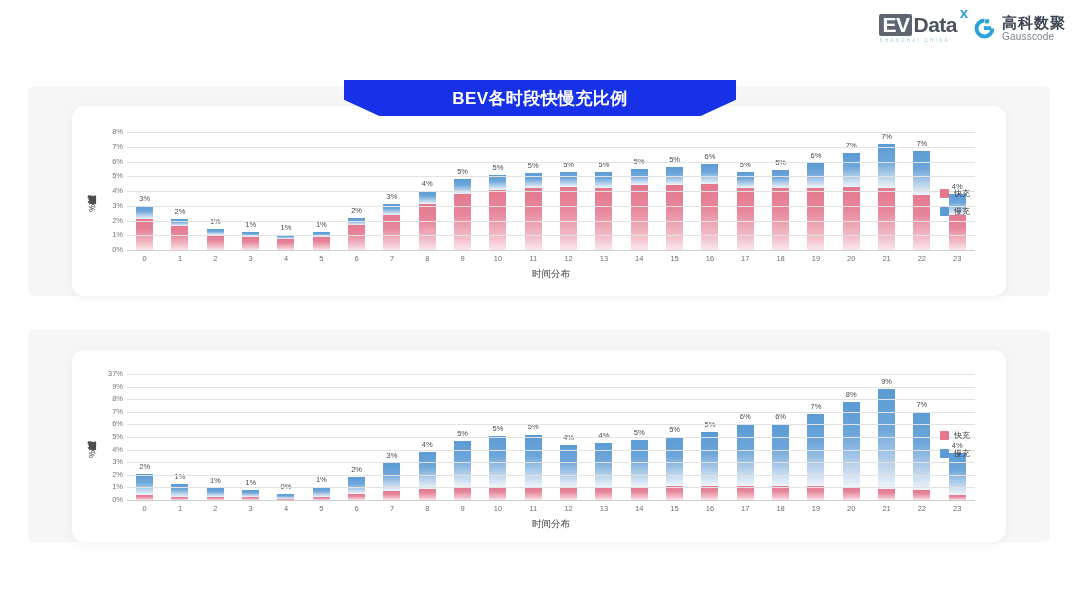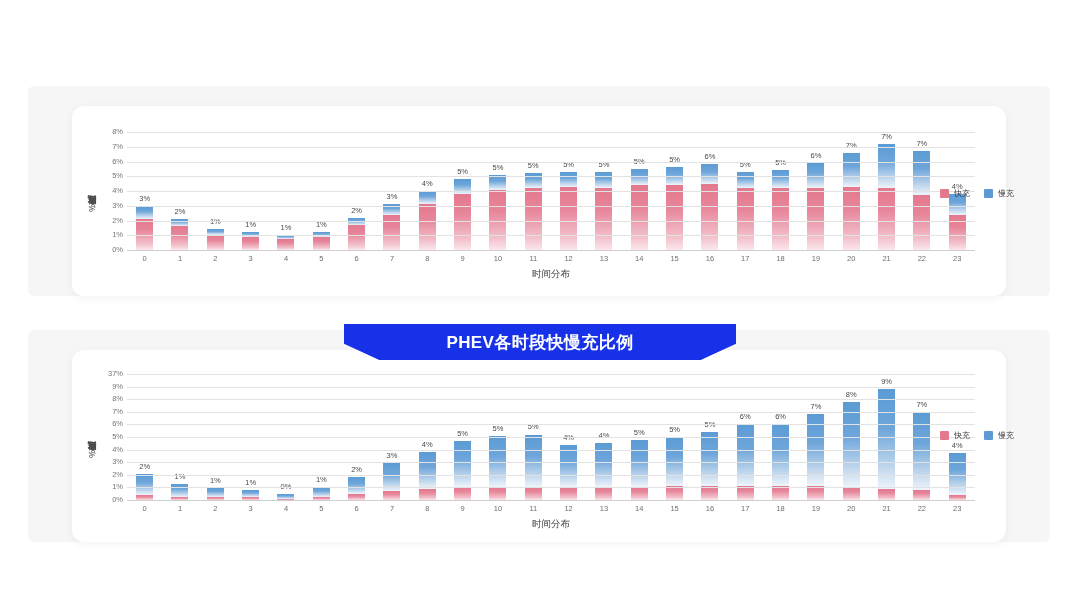--- a/index.html
+++ b/index.html
@@ -139,36 +139,64 @@
     flex:1 1 0; text-align:center; font-size:7.5px; color:#6e6e6e; line-height:9px;
   }
   .xlabel {
     position:absolute; left:42px; right:0; text-align:center;
     font-size:9.5px; color:#3c3c3c;
   }
 
   
   .legend {
     position:absolute;
-    display:flex; flex-direction:row; gap:14px;
+    display:flex; flex-direction:column; gap:7px;
   }
   .legend-1 { left:940px; top:188px; }
   .legend-2 { left:940px; top:430px; }
   .legend-row { display:flex; align-items:center; gap:5px; }
   .legend-swatch { width:9px; height:9px; border-radius:1px; }
   .legend-text { font-size:8px; color:#3c3c3c; white-space:nowrap; }
 </style>
 </head>
 <body>
 
 <div class="page">
 
+  <div class="logo-bar">
+
+    <div class="evdata">
+      <div class="evdata-main">
+        <span class="ev-box">EV</span>
+        <span class="data-txt">Data</span>
+        <span class="ev-x">x</span>
+      </div>
+      <div class="evdata-sub">SHANGHAI CHINA</div>
+    </div>
+
+    <div class="gauss">
+      <span class="gauss-mark">
+        <svg width="23" height="23" viewBox="0 0 24 24" aria-hidden="true">
+          <path d="M12 1.6A10.4 10.4 0 1 0 22.4 12h-4.2a6.2 6.2 0 1 1-6.2-6.2z" fill="#2aa4d8"></path>
+          <rect x="12.6" y="2.4" width="4.3" height="4.3" rx="0.6" fill="#2aa4d8"></rect>
+          <rect x="11.4" y="9.6" width="7.6" height="4.0" rx="0.5" fill="#2aa4d8"></rect>
+        </svg>
+      </span>
+      <span class="gauss-txt">
+        <span class="gauss-cn">高科数聚</span>
+        <span class="gauss-en">Gausscode</span>
+      </span>
+    </div>
+  </div>
 
   <div class="panel panel-1"></div>
   <div class="card card-1"></div>
+  <div class="ribbon ribbon-1">
+    <span class="ribbon-title">BEV各时段快慢充比例</span>
+  </div>
 
   <div class="chart chart-1" id="chart-bev">
     <div class="ylabel">
       <span>各时段充电次数占比（%）</span>
     </div>
     <div class="yticks" style="height: 118px;">
         <div class="ytick" style="top: 118px;">0%</div>
         <div class="ytick" style="top: 103.25px;">1%</div>
         <div class="ytick" style="top: 88.5px;">2%</div>
         <div class="ytick" style="top: 73.75px;">3%</div>
@@ -394,23 +422,20 @@
         <span class="legend-text">快充</span>
       </div>
       <div class="legend-row">
         <span class="legend-swatch" style="background: rgb(91, 155, 213);"></span>
         <span class="legend-text">慢充</span>
       </div>
     </div>
 
   <div class="panel panel-2"></div>
   <div class="card card-2"></div>
-  <div class="ribbon ribbon-2">
-    <span class="ribbon-title">PHEV各时段快慢充比例</span>
-  </div>
 
   <div class="chart chart-2" id="chart-phev">
     <div class="ylabel">
       <span>各时段充电次数占比（%）</span>
     </div>
     <div class="yticks" style="height: 126px;">
         <div class="ytick" style="top: 126px;">0%</div>
         <div class="ytick" style="top: 113.4px;">1%</div>
         <div class="ytick" style="top: 100.8px;">2%</div>
         <div class="ytick" style="top: 88.2px;">3%</div>

